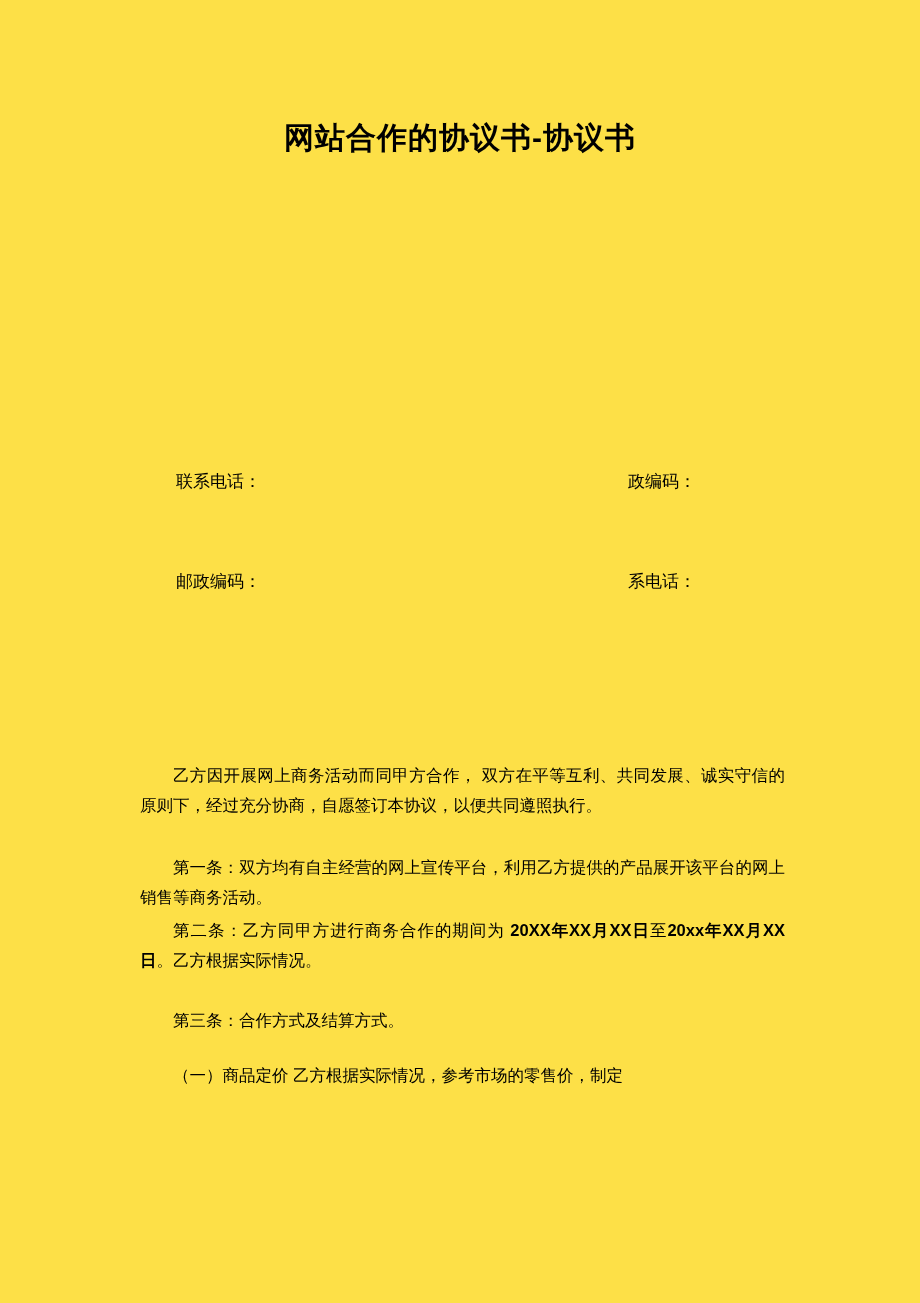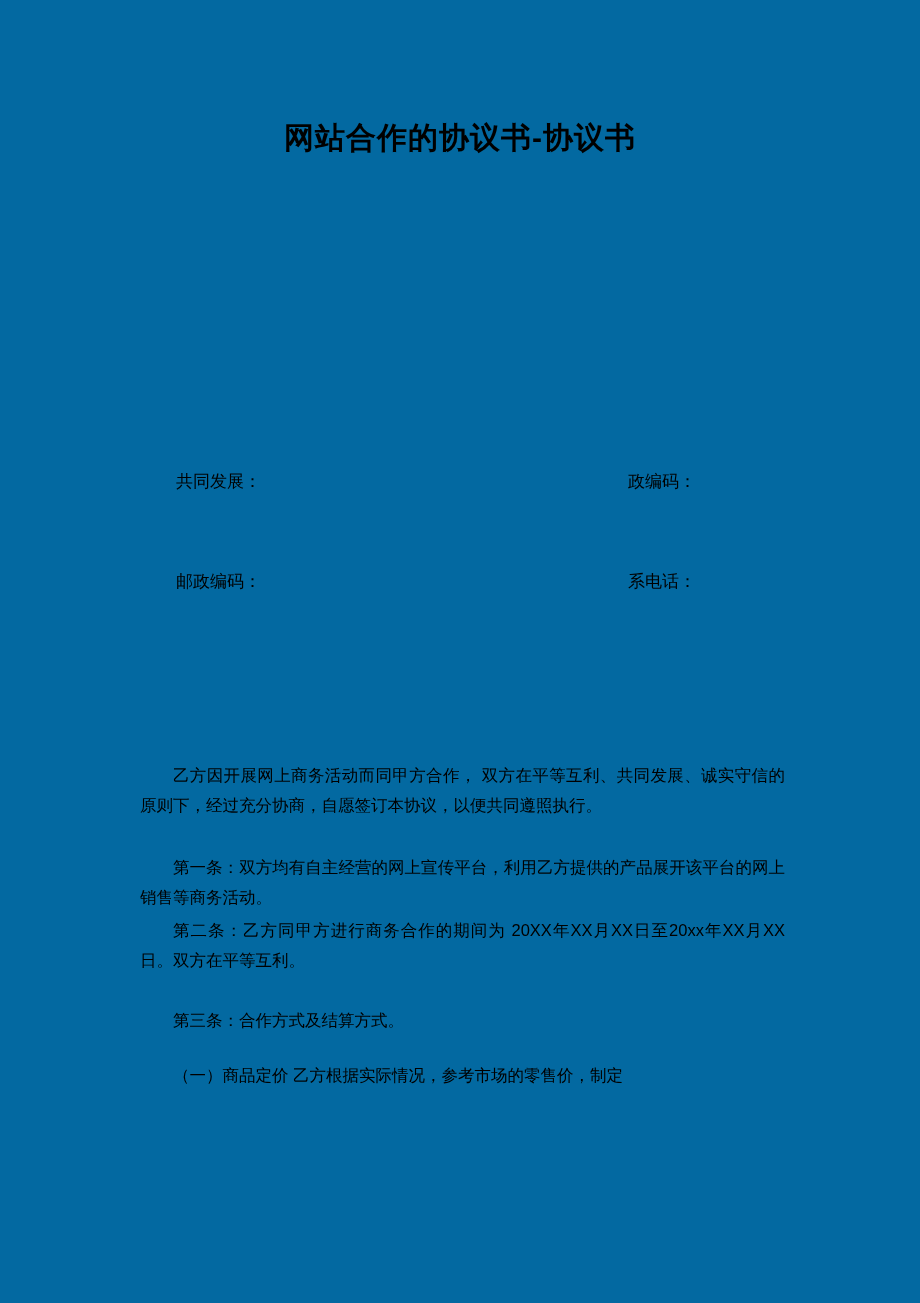--- a/index.html
+++ b/index.html
@@ -9,21 +9,21 @@
   }
   body {
     font-family: "Liberation Serif", "DejaVu Serif", serif;
     color: #000000;
   }
   .page {
     position: relative;
     width: 920px;
     height: 1303px;
     margin: 0 auto;
-    background: #0369a1;
+    background: #fde047;
     overflow: hidden;
   }
   .doc-title {
     position: absolute;
     top: 118px;
     left: 0;
     width: 920px;
     text-align: center;
     font-family: "Liberation Sans", "DejaVu Sans", sans-serif;
     font-size: 30px;
@@ -52,49 +52,49 @@
   .row-phone { top: 570px; }
   .para {
     font-family: "Liberation Sans", "DejaVu Sans", sans-serif;
     font-size: 16.5px;
     line-height: 30px;
     text-align: justify;
     text-justify: inter-ideograph;
     margin: 0 0 18px 0;
     text-indent: 33px;
   }
-  .bold-inline { font-weight: normal; }
+  .bold-inline { font-weight: bold; }
   .p1 { position: absolute; top: 760px; left: 140px; width: 645px; }
   .p2 { position: absolute; top: 852px; left: 140px; width: 645px; }
   .p3 { position: absolute; top: 915px; left: 140px; width: 645px; }
   .p4 { position: absolute; top: 1005px; left: 140px; width: 645px; }
   .p5 { position: absolute; top: 1060px; left: 140px; width: 645px; }
 </style>
 </head>
 <body>
 
 <div class="page">
 
   <div class="doc-title">网站合作的协议书-协议书</div>
 
   <div class="field-row row-postcode">
-    <span class="left">共同发展：</span>
+    <span class="left">联系电话：</span>
     <span class="right">政编码：</span>
   </div>
 
   <div class="field-row row-phone">
     <span class="left">邮政编码：</span>
     <span class="right">系电话：</span>
   </div>
 
   <p class="para p2">第一条：双方均有自主经营的网上宣传平台，利用乙方提供的产品展开该平台的网上销售等商务活动。</p>
 
   <p class="para p1">乙方因开展网上商务活动而同甲方合作， 双方在平等互利、共同发展、诚实守信的原则下，经过充分协商，自愿签订本协议，以便共同遵照执行。</p>
 
   <p class="para p3">
-    <span>第二条：乙方同甲方进行商务合作的期间为 </span><span class="bold-inline">20XX年XX月XX日</span><span>至</span><span class="bold-inline">20xx年XX月XX日</span><span>。双方在平等互利。</span>
+    <span>第二条：乙方同甲方进行商务合作的期间为 </span><span class="bold-inline">20XX年XX月XX日</span><span>至</span><span class="bold-inline">20xx年XX月XX日</span><span>。乙方根据实际情况。</span>
   </p>
 
   <p class="para p4">第三条：合作方式及结算方式。</p>
 
   <p class="para p5">（一）商品定价 乙方根据实际情况，参考市场的零售价，制定</p>
 
 </div>
 
 </body></html>

